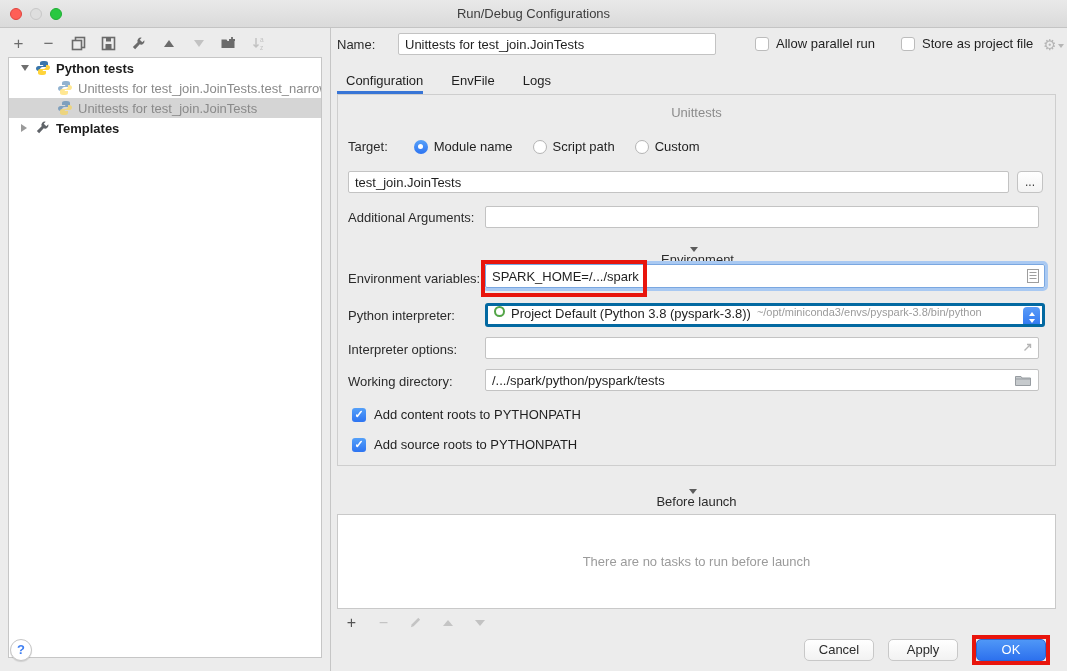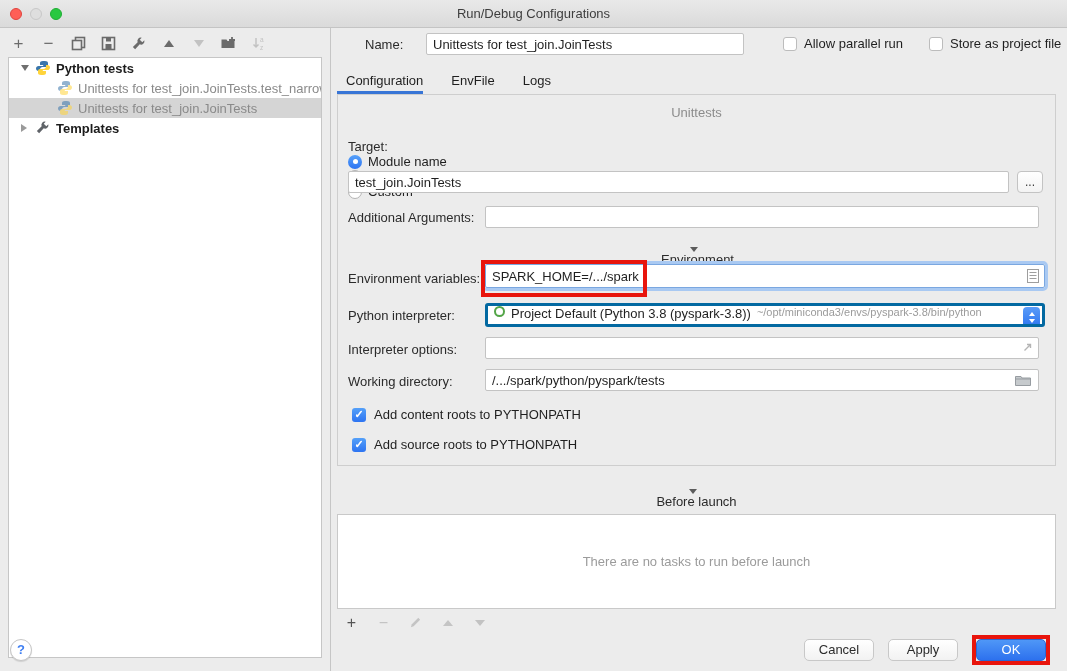--- a/index.html
+++ b/index.html
@@ -36,21 +36,21 @@
   .trow .ticon { width:16px; height:16px; margin:0 5px 0 4px; flex:0 0 auto; }
   .trow.child { padding-left:44px; }
   .trow.selected { background:#d5d5d5; }
   .tlabel-bold { font-weight:bold; color:#1c1c1c;text-align:right; }
   .tlabel-gray { color:#8a8a8a; }
   .faded { opacity:.55; }
 
   
   .rightpanel { position:absolute; top:28px; left:331px; right:0; bottom:0; }
 
-  .name-row { position:absolute; top:5px; left:0; right:3px; height:24px;margin-left:28px; }
+  .name-row { position:absolute; top:5px; left:0; right:3px; height:24px; }
   .lbl { color:#2b2b2b; }
   .name-row .lbl { position:absolute; left:6px; top:4px; }
   .field { background:#fff; border:1px solid #c3c3c3; border-radius:2px; height:22px;
     font-family:"Liberation Sans", sans-serif; font-size:13px; color:#1f1f1f; padding:0 6px; }
   .name-field { position:absolute; left:67px; top:0; width:318px; }
   .cb-wrap { position:absolute; top:3px; display:flex; align-items:center; gap:7px; }
   .cb { width:14px; height:14px; border-radius:3px; background:#fff; border:1px solid #bcbcbc; flex:0 0 auto; }
   .cb.checked { background:linear-gradient(#54a0f9,#2d74f2); border:none; position:relative; }
   .cb.checked::after { content:"✓"; position:absolute; left:2.5px; top:0px; color:#fff; font-size:11px; font-weight:bold; }
   .gear { position:absolute; left:712px; top:4px; display:flex; align-items:center; color:#b5b5b5; }
@@ -64,21 +64,21 @@
 
   .pane { position:absolute; top:66px; left:6px; width:719px; height:372px;
     border:1px solid #cecece; background:#ececec; }
 
   .group-head { display:flex; align-items:center;flex-direction:column; }
   .group-head .rule { flex:1; height:1px; background:#d2d2d2; margin-left:8px; }
   .sec-tri { width:0; height:0; border-left:4px solid transparent; border-right:4px solid transparent;
     border-top:5px solid #5c5c5c; margin-right:7px; }
 
   .g-unittests { position:absolute; left:10px; top:10px; right:10px; color:#8c8c8c; }
-  .row-target { position:absolute; left:10px; top:44px; display:flex; align-items:flex-start;flex-direction:column; }
+  .row-target { position:absolute; left:10px; top:44px; display:flex; align-items:flex-end; }
   .row-target .lbl { margin-right:26px; }
   .radio-opt { display:flex; align-items:center; margin-right:20px; }
   .radio { width:14px; height:14px; border-radius:50%; margin-right:6px; background:#fff; border:1px solid #b4b4b4; }
   .radio.sel { border:none; background:linear-gradient(#57a1f9,#2d74f2); position:relative; }
   .radio.sel::after { content:""; position:absolute; left:4.5px; top:4.5px; width:5px; height:5px; border-radius:50%; background:#fff; }
 
   .target-field { position:absolute; left:10px; top:76px; right:46px; }
   .browse-btn { position:absolute; right:12px; top:76px; width:26px; height:22px; border:1px solid #c3c3c3;
     border-radius:4px; background:linear-gradient(#fff,#f3f3f3); font-size:12px; color:#3a3a3a; line-height:19px; text-align:center; }
 

